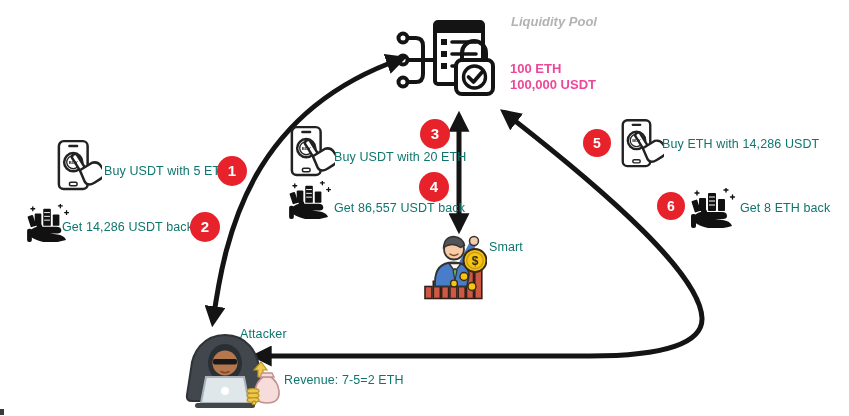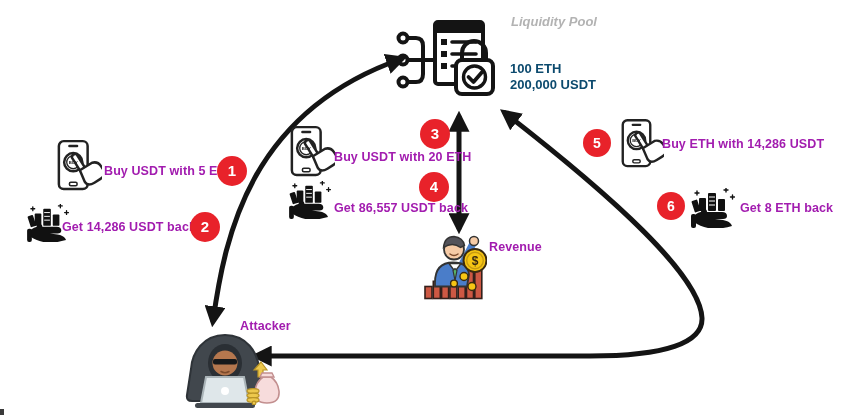--- a/index.html
+++ b/index.html
@@ -3,36 +3,36 @@
 <meta charset="utf-8">
 <style>
   html,body{margin:0;padding:0;background:#ffffff;}
   #stage{
     position:relative;width:849px;height:416px;background:#ffffff;overflow:hidden;
     font-family:"Liberation Sans","DejaVu Sans",sans-serif;color:#1a1a1a;
   }
   #stage *{box-sizing:border-box;}
   .abs{position:absolute;}
   .lbl{
-    position:absolute;font-weight:bold;font-size:12.5px;line-height:16px;
-    white-space:nowrap;color:#a21caf;letter-spacing:.1px;
+    position:absolute;font-weight:normal;font-size:12.5px;line-height:16px;
+    white-space:nowrap;color:#0f766e;letter-spacing:.1px;
   }
   .badge{
     position:absolute;border-radius:50%;background:#e8222a;color:#ffffff;
     font-weight:bold;text-align:center;
   }
   .badge.b30{width:30px;height:30px;line-height:30px;font-size:15px;}
   .badge.b28{width:28px;height:28px;line-height:28px;font-size:14px;}
   .contract-title{
     position:absolute;left:511px;top:14px;font-style:italic;font-weight:bold;
     font-size:13px;line-height:16px;color:#b3b3b3;white-space:nowrap;
   }
   .contract-reserves{
     position:absolute;left:510px;top:61px;font-weight:bold;
-    font-size:13px;line-height:16px;color:#0c4a6e;white-space:nowrap;
+    font-size:13px;line-height:16px;color:#ec4899;white-space:nowrap;
   }
   .loss{left:344px;top:300px;}
   .revenue{left:284px;top:372px;}
   .corner-artifact{left:0;top:409px;width:4px;height:6px;background:#3a3a3a;}
   svg{display:block;}
 </style>
 </head>
 <body>
 
 <div id="stage">
@@ -69,21 +69,21 @@
       <circle cx="78.5" cy="61" r="11" fill="#ffffff" stroke-width="3.4"></circle>
       <path d="M72.5 61 l5 5 l9.5 -11" stroke-width="3.8"></path>
     </g>
   </svg>
 
   <div class="contract-title">
     <div>Liquidity Pool</div>
   </div>
   <div class="contract-reserves">
     <div>100 ETH</div>
-    <div>200,000 USDT</div>
+    <div>100,000 USDT</div>
   </div>
 
   <svg class="abs" style="left:56px;top:138px;" width="46" height="58" viewBox="0 0 48 58">
     <g fill="#ffffff" stroke="#222222" stroke-width="2.6" stroke-linecap="round" stroke-linejoin="round">
       <rect x="3" y="2" width="30" height="50" rx="5"></rect>
       <path d="M14 7 h8"></path>
       <circle cx="18" cy="24" r="9.5"></circle>
       <circle cx="18" cy="24" r="6.8" stroke-width="1.4"></circle>
       <rect x="14" y="45" width="8" height="3.5" rx="1.5" stroke-width="1.6"></rect>
       <g transform="rotate(-32 30 34)">
@@ -202,40 +202,41 @@
     <circle cx="31" cy="19" r="10" fill="#f6cba6" stroke="#333333" stroke-width="1.8"></circle>
     <path d="M20.5 17 q1 -11 10.5 -11 q9 1 10.5 9 l-4 2 q-8 -6 -17 0 z" fill="#53535a" stroke="#333333" stroke-width="1.4"></path>
     <path d="M27 23.5 q4 3 8 0" stroke="#7c4a2b" stroke-width="1.4" fill="none" stroke-linecap="round"></path>
     <circle cx="52" cy="30" r="11.5" fill="#f6c514" stroke="#3a2a10" stroke-width="2"></circle>
     <circle cx="52" cy="30" r="8.3" fill="none" stroke="#c79a10" stroke-width="1.4"></circle>
     <text x="52" y="34.5" font-size="12" font-weight="bold" text-anchor="middle" fill="#3a2a10">$</text>
     <circle cx="41" cy="46" r="4" fill="#f6c514" stroke="#3a2a10" stroke-width="1.4"></circle>
     <circle cx="49" cy="56" r="4" fill="#f6c514" stroke="#3a2a10" stroke-width="1.4"></circle>
     <circle cx="31" cy="53" r="3.4" fill="#f6c514" stroke="#3a2a10" stroke-width="1.4"></circle>
   </svg>
-  <div class="lbl" style="left:489px;top:239px;">Revenue</div>
+  <div class="lbl" style="left:489px;top:239px;">Smart</div>
 
   <svg class="abs" style="left:179px;top:333px;" width="92" height="76" viewBox="0 0 92 76">
     <path d="M46 2 C24 2 13 20 12 36 L8 62 q-1 6 5 6 H79 q6 0 5 -6 L80 36 C79 20 68 2 46 2 Z" fill="#41474d" stroke="#2e3338" stroke-width="2"></path>
     <ellipse cx="46" cy="30" rx="17" ry="19" fill="#2a2f34"></ellipse>
     <circle cx="46" cy="30" r="12.5" fill="#b5774e"></circle>
     <rect x="34" y="26" width="24" height="5.5" rx="2" fill="#17191b"></rect>
     <path d="M42 38.5 q4 2.6 8 0" stroke="#7c4a2b" stroke-width="1.5" fill="none" stroke-linecap="round"></path>
     <path d="M27 44 L65 44 L70 70 L22 70 Z" fill="#dfe7ea" stroke="#aab4b8" stroke-width="2"></path>
     <circle cx="46" cy="58" r="4" fill="#ffffff"></circle>
     <rect x="16" y="70" width="60" height="5" rx="2.5" fill="#41474d"></rect>
   </svg>
-  <div class="lbl" style="left:240px;top:318px;text-align:right;">Attacker</div>
+  <div class="lbl" style="left:240px;top:326px;text-align:right;">Attacker</div>
 
   <svg class="abs" style="left:246px;top:361px;" width="34" height="44" viewBox="0 0 34 44">
     <path d="M15 1 l6 8 h-4 v7 h-5 v-7 h-4 z" fill="#edc84c" stroke="#b99426" stroke-width="1.2"></path>
     <path d="M17 16 q-7 5 -8 14 q-1 12 12 12 q13 0 12 -12 q-1 -9 -8 -14 z" fill="#f7dcdc" stroke="#c28f8f" stroke-width="1.6"></path>
     <path d="M16 12 h10 l2 4 h-14 z" fill="#f7dcdc" stroke="#c28f8f" stroke-width="1.4"></path>
     <g fill="#edc84c" stroke="#b99426" stroke-width="1.2">
       <ellipse cx="7" cy="30" rx="6" ry="2.4"></ellipse>
       <ellipse cx="7" cy="34.5" rx="6" ry="2.4"></ellipse>
       <ellipse cx="7" cy="39" rx="6" ry="2.4"></ellipse>
       <circle cx="8" cy="42" r="1.8"></circle>
     </g>
   </svg>
+  <div class="lbl revenue">Revenue: 7-5=2 ETH</div>
 
   <div class="abs corner-artifact"></div>
 </div>
 
 </body></html>

